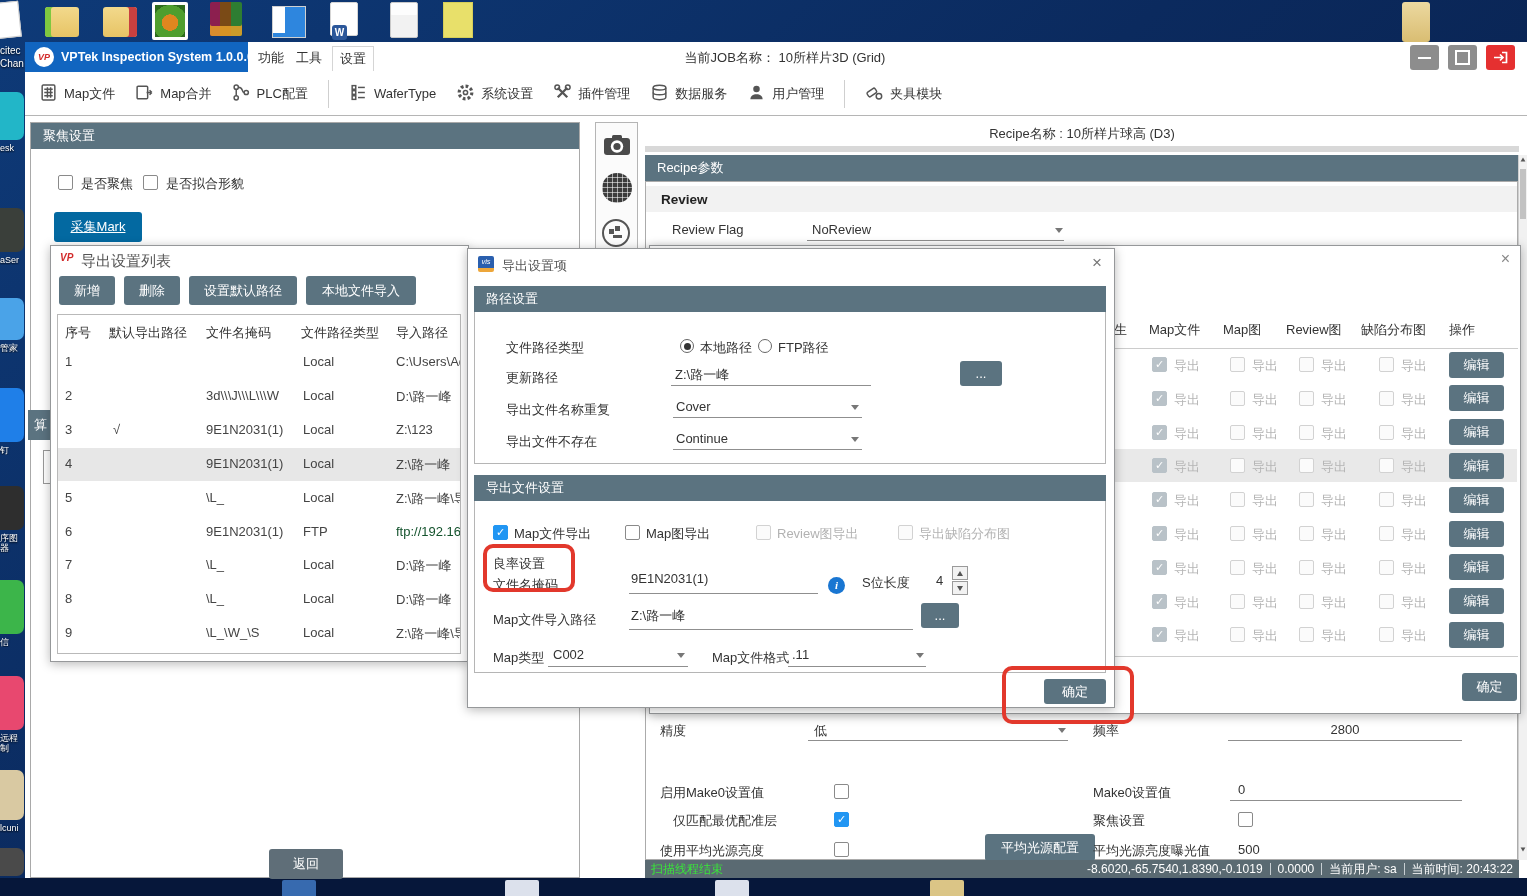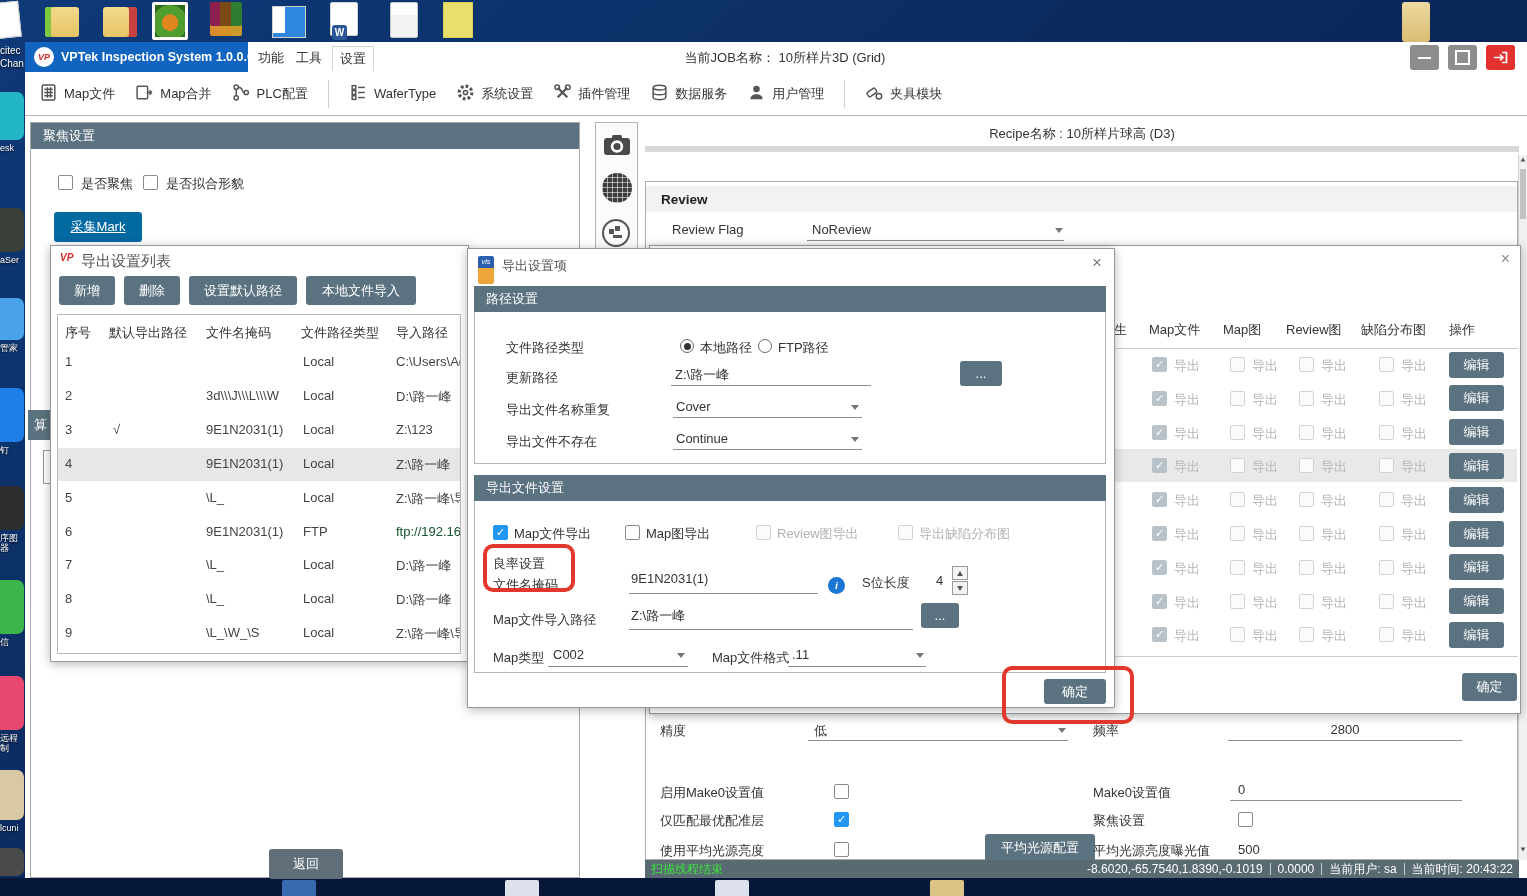--- a/index.html
+++ b/index.html
@@ -249,20 +249,21 @@
       <div class="abs" style="left:6px;top:96px;width:28px;height:28px;border:2px solid #555;border-radius:50%;box-sizing:border-box;">
         <div class="abs" style="left:5px;top:8px;width:5px;height:5px;background:#555;"></div>
         <div class="abs" style="left:11px;top:5px;width:5px;height:5px;background:#555;"></div>
         <div class="abs" style="left:9px;top:14px;width:9px;height:3px;background:#555;"></div>
       </div>
     </div>
 
     <div class="abs" style="left:620px;top:80px;width:874px;height:756px;background:#fff;">
       <div class="abs txt" style="left:0;top:3px;width:874px;text-align:center;">Recipe名称 : 10所样片球高 (D3)</div>
       <div class="abs" style="left:0;top:24px;width:874px;height:6px;background:#d8d8d8;"></div>
+      <div class="sechdr abs" style="left:0;top:33px;width:874px;height:26px;">Recipe参数</div>
       <div class="abs" style="left:0;top:59px;width:873px;height:679px;border:1px solid #ababab;box-sizing:border-box;"></div>
       <div class="abs" style="left:1px;top:64px;width:871px;height:26px;background:#f2f2f2;display:flex;align-items:center;">
         <span style="margin-left:15px;font-size:13.5px;font-weight:bold;color:#222;">Review</span>
       </div>
       <span class="abs txt" style="left:27px;top:100px;">Review Flag</span>
       <span class="abs txt" style="left:167px;top:100px;">NoReview</span>
       <div class="ul" style="left:162px;top:118px;width:257px;"></div>
       <span class="caret" style="left:410px;top:106px;"></span>
 
       <span class="abs txt" style="left:15px;top:600px;">精度</span>
@@ -273,21 +274,21 @@
       <div class="abs txt" style="left:583px;top:600px;width:234px;text-align:center;">2800</div>
       <div class="ul" style="left:583px;top:618px;width:234px;"></div>
 
 
       <span class="abs txt" style="left:15px;top:662px;">启用Make0设置值</span>
       <span class="cb" style="left:189px;top:662px;"></span>
       <span class="abs txt" style="left:448px;top:662px;">Make0设置值</span>
       <span class="abs txt" style="left:593px;top:660px;">0</span>
       <div class="ul" style="left:585px;top:678px;width:232px;"></div>
 
-      <span class="abs txt" style="left:15px;top:690px;">仅匹配最优配准层</span>
+      <span class="abs txt" style="left:28px;top:690px;">仅匹配最优配准层</span>
       <span class="cb checked" style="left:189px;top:690px;"></span>
       <span class="abs txt" style="left:448px;top:690px;">聚焦设置</span>
       <span class="cb" style="left:593px;top:690px;"></span>
 
       <span class="abs txt" style="left:15px;top:720px;">使用平均光源亮度</span>
       <span class="cb" style="left:189px;top:720px;"></span>
       <div class="btn abs" style="left:340px;top:712px;width:110px;height:27px;">平均光源配置</div>
       <span class="abs txt" style="left:448px;top:720px;">平均光源亮度曝光值</span>
       <span class="abs txt" style="left:593px;top:720px;">500</span>
     </div>
@@ -495,21 +496,21 @@
         <div style="position: absolute; left: 0px; top: 271.2px; width: 402px; height: 33px;">
           <div style="position: absolute; left: 7px; top: 8px; font-size: 13px; color: rgb(68, 68, 68); white-space: nowrap;">9</div>
           <div style="position: absolute; left: 148px; top: 8px; font-size: 13px; color: rgb(68, 68, 68); white-space: nowrap;">\L_\W_\S</div>
           <div style="position: absolute; left: 245px; top: 8px; font-size: 13px; color: rgb(68, 68, 68); white-space: nowrap;">Local</div>
           <div style="position: absolute; left: 338px; top: 8px; font-size: 13px; color: rgb(68, 68, 68); white-space: nowrap;">Z:\路一峰\导</div>
         </div>
       </div>
   </div>
 
   <div class="dlg abs" style="left:467px;top:248px;width:646px;height:458px;z-index:20;">
-    <div class="abs" style="left:10px;top:7px;width:16px;height:28px;border-radius:2px;background:linear-gradient(#2a5fae 0 12px,#eda63a 12px 16px);color:#fff;font-size:7.5px;font-style:italic;text-align:center;line-height:11px;">vis</div>
+    <div class="abs" style="left:10px;top:7px;width:16px;height:16px;border-radius:2px;background:linear-gradient(#2a5fae 0 12px,#eda63a 12px 16px);color:#fff;font-size:7.5px;font-style:italic;text-align:center;line-height:11px;">vis</div>
     <span class="abs" style="left:34px;top:8px;font-size:13px;color:#555;">导出设置项</span>
     <span class="abs" style="right:12px;top:4px;font-size:17px;color:#777;">×</span>
 
     <div class="abs" style="left:6px;top:37px;width:632px;height:178px;border:1px solid #b5b5b5;box-sizing:border-box;"></div>
     <div class="sechdr abs" style="left:6px;top:37px;width:632px;height:26px;">路径设置</div>
     <span class="abs txt" style="left:38px;top:90px;">文件路径类型</span>
     <span class="radio sel" style="left:212px;top:90px;"></span>
     <span class="abs txt" style="left:232px;top:90px;">本地路径</span>
     <span class="radio" style="left:290px;top:90px;"></span>
     <span class="abs txt" style="left:310px;top:90px;">FTP路径</span>

